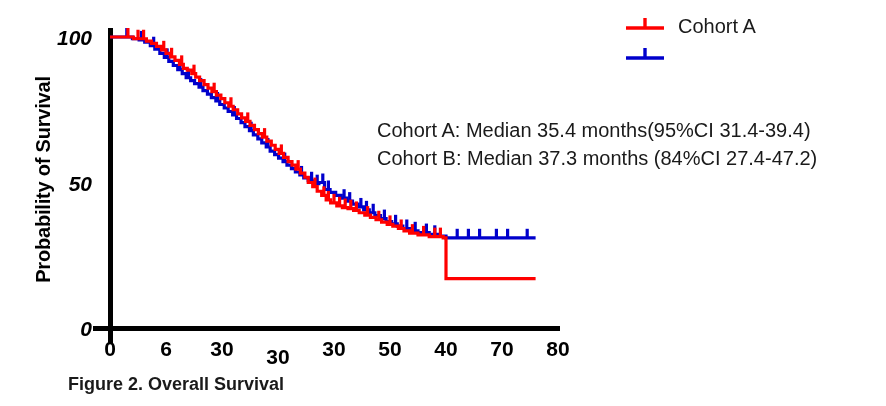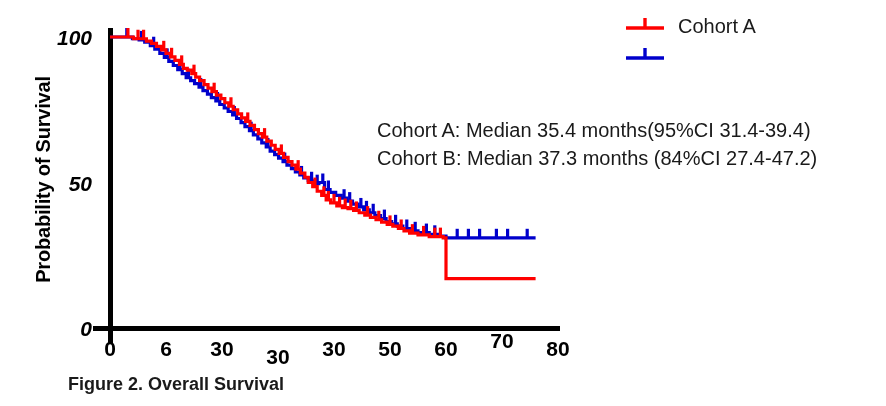--- a/index.html
+++ b/index.html
@@ -149,22 +149,22 @@
       <div class="tlabel ylab" style="left: 40px; width: 52px; top: 37px;">100</div>
     </div>
 
   <div id="xtick-labels">
       <div class="tlabel xlab" style="left: 110px; top: 338px;">0</div>
       <div class="tlabel xlab" style="left: 166px; top: 338px;">6</div>
       <div class="tlabel xlab" style="left: 222px; top: 338px;">30</div>
       <div class="tlabel xlab" style="left: 278px; top: 338px; margin-top: 8px;">30</div>
       <div class="tlabel xlab" style="left: 334px; top: 338px;">30</div>
       <div class="tlabel xlab" style="left: 390px; top: 338px;">50</div>
-      <div class="tlabel xlab" style="left: 446px; top: 338px;">60</div>
-      <div class="tlabel xlab" style="left: 502px; top: 330px;">70</div>
+      <div class="tlabel xlab" style="left: 446px; top: 338px;">40</div>
+      <div class="tlabel xlab" style="left: 502px; top: 338px;">70</div>
       <div class="tlabel xlab" style="left: 558px; top: 338px; text-align: center;">80</div>
     </div>
 
   <div class="legend">
 
     <div class="legend-row">
       <svg class="legend-key" viewBox="0 0 42 24">
         <path d="M2,14 L40,14" stroke="#FF0000" stroke-width="3.4" fill="none"></path>
         <path d="M21,4 L21,14" stroke="#FF0000" stroke-width="3.4" fill="none"></path>
       </svg>

